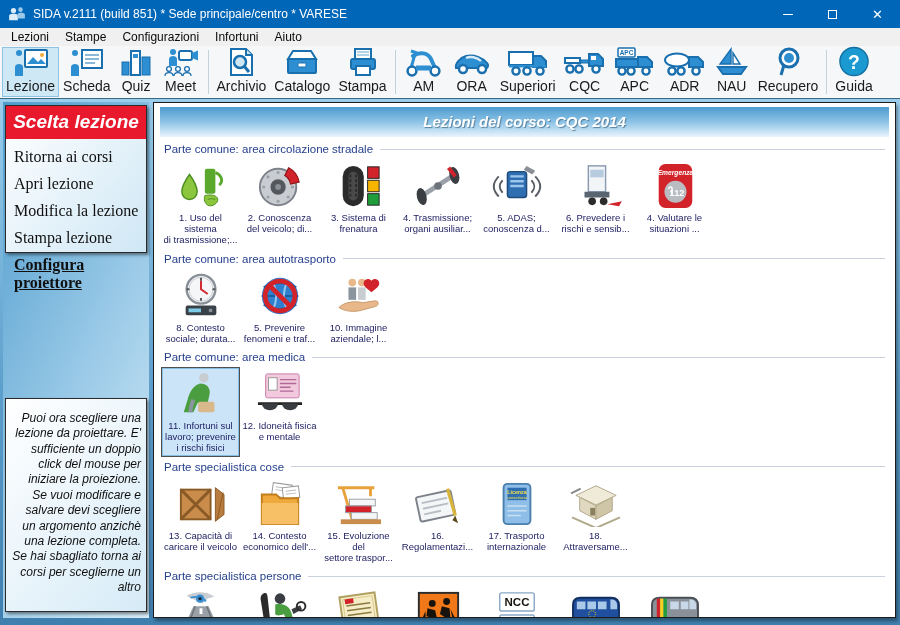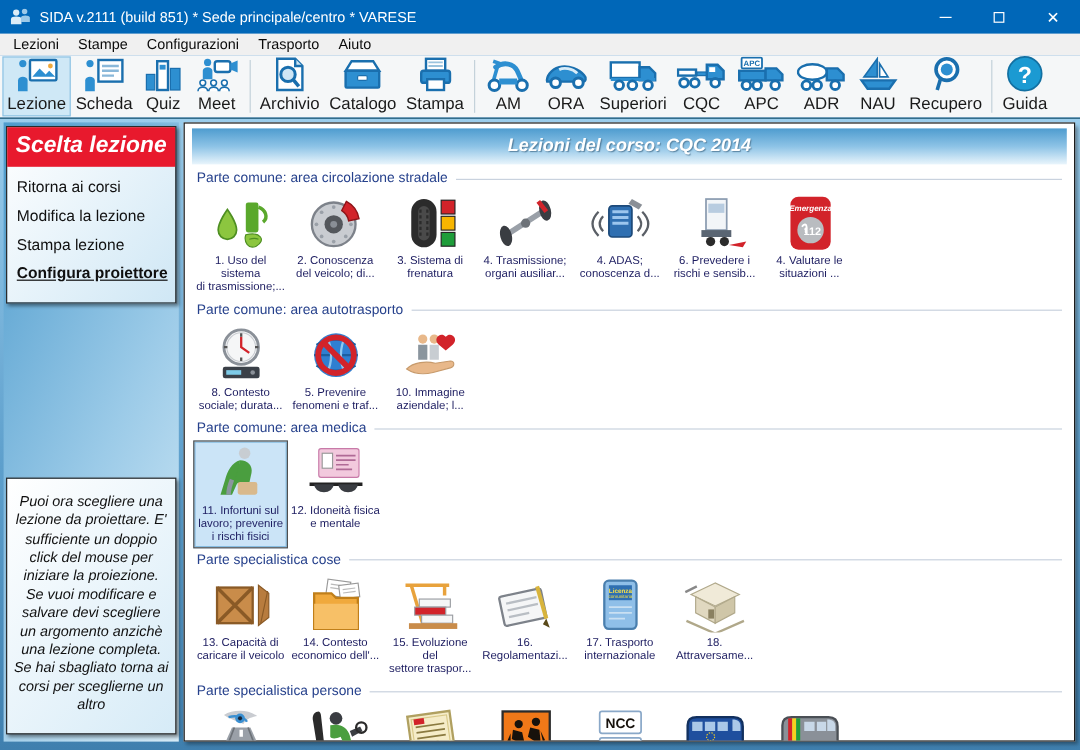--- a/index.html
+++ b/index.html
@@ -34,24 +34,24 @@
 
   
   .sidebar { width:146px; flex:0 0 auto; display:flex; flex-direction:column;
              background:linear-gradient(115deg,#4f9ccd 0%,#9ccbe8 55%,#d9edf8 100%); padding:3px 2px 2px 2px; }
   .side-box { border:1px solid #2b2b2b; box-shadow:2px 2px 3px rgba(0,0,0,.45);
               background:linear-gradient(130deg,#ffffff 0%,#cfe7f5 100%); }
   .side-menu-box { height:148px; }
   .side-header { background:#e8192d; color:#fff; font-weight:bold; font-style:italic; font-size:19px;
                  text-align:center; padding:5px 0 6px 0; }
   .side-nav { padding-top:4px; }
-  .side-item { font-size:13px; color:#101010; padding:5px 4px 4px 8px; cursor:default; }
+  .side-item { font-size:16px; color:#101010; padding:5px 4px 4px 8px; cursor:default;font-family:Liberation Serif, serif; }
   .side-item.emph { font-weight:bold; text-decoration:underline; }
   .side-info-box { margin-top:auto; margin-bottom:4px; min-height:214px; font-style:italic; font-size:12px;
-                   color:#101010; text-align:center; padding:12px 5px; line-height:1.28;
+                   color:#101010; text-align:right; padding:12px 5px; line-height:1.28;
                    background:linear-gradient(130deg,#ffffff 0%,#d6ebf7 100%); }
 
   
   .main-panel { flex:1; background:#fff; border:1px solid #1c1c1c; box-shadow:2px 3px 3px rgba(0,0,0,.35);
                 padding:4px 6px 2px 6px; overflow:hidden; display:flex; flex-direction:column; }
   .main-header { height:30px; flex:0 0 auto; background:linear-gradient(180deg,#4e9ccf 0%,#8dc3e6 50%,#e9f5fc 100%);
                  color:#fff; font-weight:bold; font-style:italic; font-size:15px; text-align:center;
                  line-height:30px; text-shadow:1px 1px 1px #56809e; margin-bottom:5px; }
   .section { flex:0 0 auto; }
   .section-title-row { display:flex; align-items:center; height:14px; }
@@ -86,21 +86,21 @@
       </div>
     <div class="win-btn">
         <span class="close-glyph">✕</span>
       </div>
   </div>
 
   <div class="menubar">
       <div class="menu-item">Lezioni</div>
       <div class="menu-item">Stampe</div>
       <div class="menu-item">Configurazioni</div>
-      <div class="menu-item">Trasporto</div>
+      <div class="menu-item">Infortuni</div>
       <div class="menu-item">Aiuto</div>
     </div>
 
   <div class="toolbar">
       <div class="tb-btn selected">
         <div class="tb-icon">
           <svg width="36" height="30" viewBox="0 0 36 30">
             <rect x="12" y="3" width="22" height="17" rx="1" fill="#fff" stroke="#1a6fae" stroke-width="2"></rect>
             <path d="M14 17l6-7 5 5 3-3 5 5z" fill="#2d8fd1"></path>
             <circle cx="29" cy="8" r="2" fill="#f0a93c"></circle>
@@ -292,20 +292,21 @@
       </div>
     </div>
 
   <div class="content">
 
     <div class="sidebar">
       <div class="side-box side-menu-box">
         <div class="side-header">Scelta lezione</div>
         <div class="side-nav">
             <div class="side-item">Ritorna ai corsi</div>
+            <div class="side-item">Apri lezione</div>
             <div class="side-item">Modifica la lezione</div>
             <div class="side-item">Stampa lezione</div>
             <div class="side-item emph">Configura proiettore</div>
           </div>
       </div>
       <div class="side-box side-info-box">Puoi ora scegliere una lezione da proiettare. E' sufficiente un doppio click del mouse per iniziare la proiezione. Se vuoi modificare e salvare devi scegliere un argomento anzichè una lezione completa. Se hai sbagliato torna ai corsi per sceglierne un altro</div>
     </div>
 
     <div class="main-panel">
       <div class="main-header">Lezioni del corso: CQC 2014</div>
@@ -383,21 +384,21 @@
               <div class="item">
                 <div class="item-icon">
                   <svg width="54" height="46" viewBox="0 0 56 48">
                     <rect x="18" y="9" width="20" height="27" rx="3" fill="#2f6fb1" stroke="#1d4a7a" stroke-width="1.5"></rect>
                     <path d="M21 14h14M21 19h14M21 24h14" stroke="#9cc6ee" stroke-width="2.5"></path>
                     <path d="M13 18c-4 4-4 9 0 13M9 14c-7 7-7 14 0 21" stroke="#5a5f66" fill="none" stroke-width="2"></path>
                     <path d="M43 18c4 4 4 9 0 13M47 14c7 7 7 14 0 21" stroke="#5a5f66" fill="none" stroke-width="2"></path>
                     <path d="M38 3l9 5-3 4-9-5z" fill="#8a8f96"></path>
                   </svg>
                 </div>
-                <div class="item-label">4. ADAS;
+                <div class="item-label">5. ADAS;
 conoscenza d...</div>
               </div>
               <div class="item">
                 <div class="item-icon">
                   <svg width="54" height="46" viewBox="0 0 56 48">
                     <rect x="20" y="3" width="18" height="27" fill="#f2f5f8" stroke="#8a9bb0" stroke-width="1.5"></rect>
                     <rect x="22" y="7" width="14" height="8" fill="#b8cce0"></rect>
                     <rect x="16" y="30" width="26" height="6" fill="#5a6572"></rect>
                     <circle cx="24" cy="40" r="4" fill="#2b2b2b"></circle>
                     <circle cx="36" cy="40" r="4" fill="#2b2b2b"></circle>

